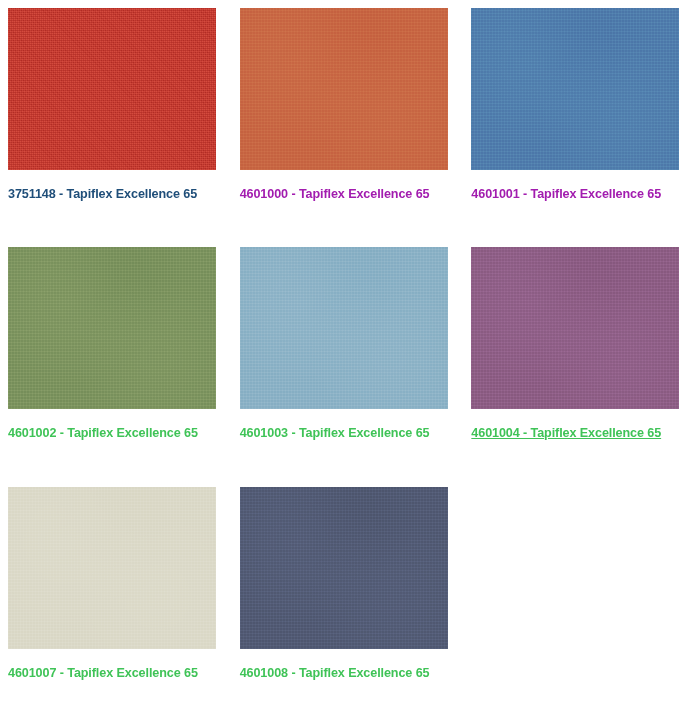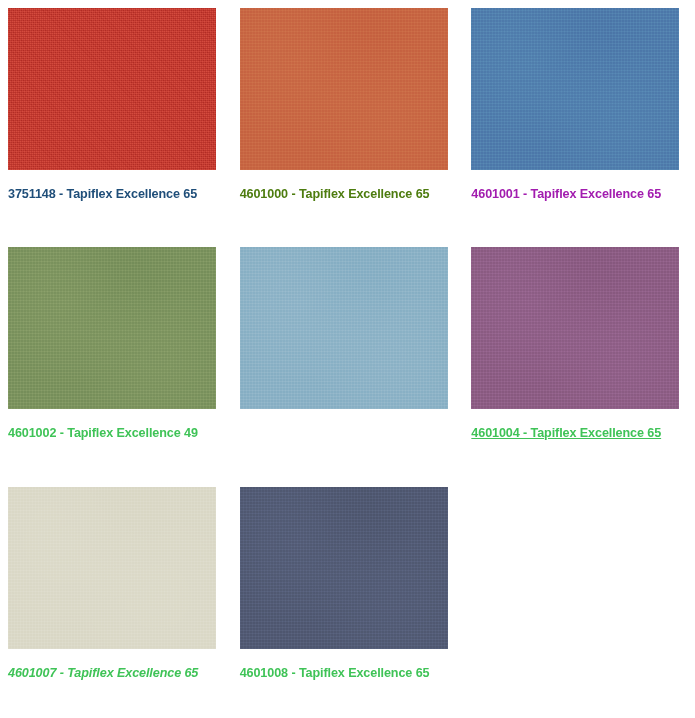--- a/index.html
+++ b/index.html
@@ -84,38 +84,39 @@
 </head>
 <body>
 
 <div id="product-grid">
     <div class="product-cell">
       <div class="swatch tex-heavy" style="background-color: rgb(193, 57, 47);"></div>
       <a class="product-title link-navy" href="#" style="color: rgb(31, 78, 121);">3751148 - Tapiflex Excellence 65</a>
     </div>
     <div class="product-cell">
       <div class="swatch tex-light" style="background-color: rgb(201, 104, 68);"></div>
-      <a class="product-title" href="#" style="color: #4d7c0f;">4601000 - Tapiflex Excellence 65</a>
+      <a class="product-title" href="#" style="color: #a21caf;">4601000 - Tapiflex Excellence 65</a>
     </div>
     <div class="product-cell">
       <div class="swatch tex-light" style="background-color: rgb(81, 127, 174);"></div>
       <a class="product-title" href="#" style="color: #a21caf;">4601001 - Tapiflex Excellence 65</a>
     </div>
     <div class="product-cell">
       <div class="swatch tex-light" style="background-color: rgb(126, 149, 96);"></div>
-      <a class="product-title" href="#" style="color: rgb(63, 195, 87);">4601002 - Tapiflex Excellence 49</a>
+      <a class="product-title" href="#" style="color: rgb(63, 195, 87);">4601002 - Tapiflex Excellence 65</a>
     </div>
     <div class="product-cell">
       <div class="swatch tex-light" style="background-color: rgb(141, 179, 199);"></div>
+      <a class="product-title" href="#" style="color: rgb(63, 195, 87);">4601003 - Tapiflex Excellence 65</a>
     </div>
     <div class="product-cell">
       <div class="swatch tex-light" style="background-color: rgb(143, 95, 135);"></div>
       <a class="product-title" href="#" style="color: rgb(63, 195, 87); text-decoration: underline;">4601004 - Tapiflex Excellence 65</a>
     </div>
     <div class="product-cell">
       <div class="swatch tex-light" style="background-color: rgb(220, 218, 201);"></div>
-      <a class="product-title" href="#" style="color: rgb(63, 195, 87); font-style: italic;">4601007 - Tapiflex Excellence 65</a>
+      <a class="product-title" href="#" style="color: rgb(63, 195, 87);">4601007 - Tapiflex Excellence 65</a>
     </div>
     <div class="product-cell">
       <div class="swatch tex-light" style="background-color: rgb(83, 92, 118);"></div>
       <a class="product-title" href="#" style="color: rgb(63, 195, 87);">4601008 - Tapiflex Excellence 65</a>
     </div>
   </div>
 
 </body></html>

